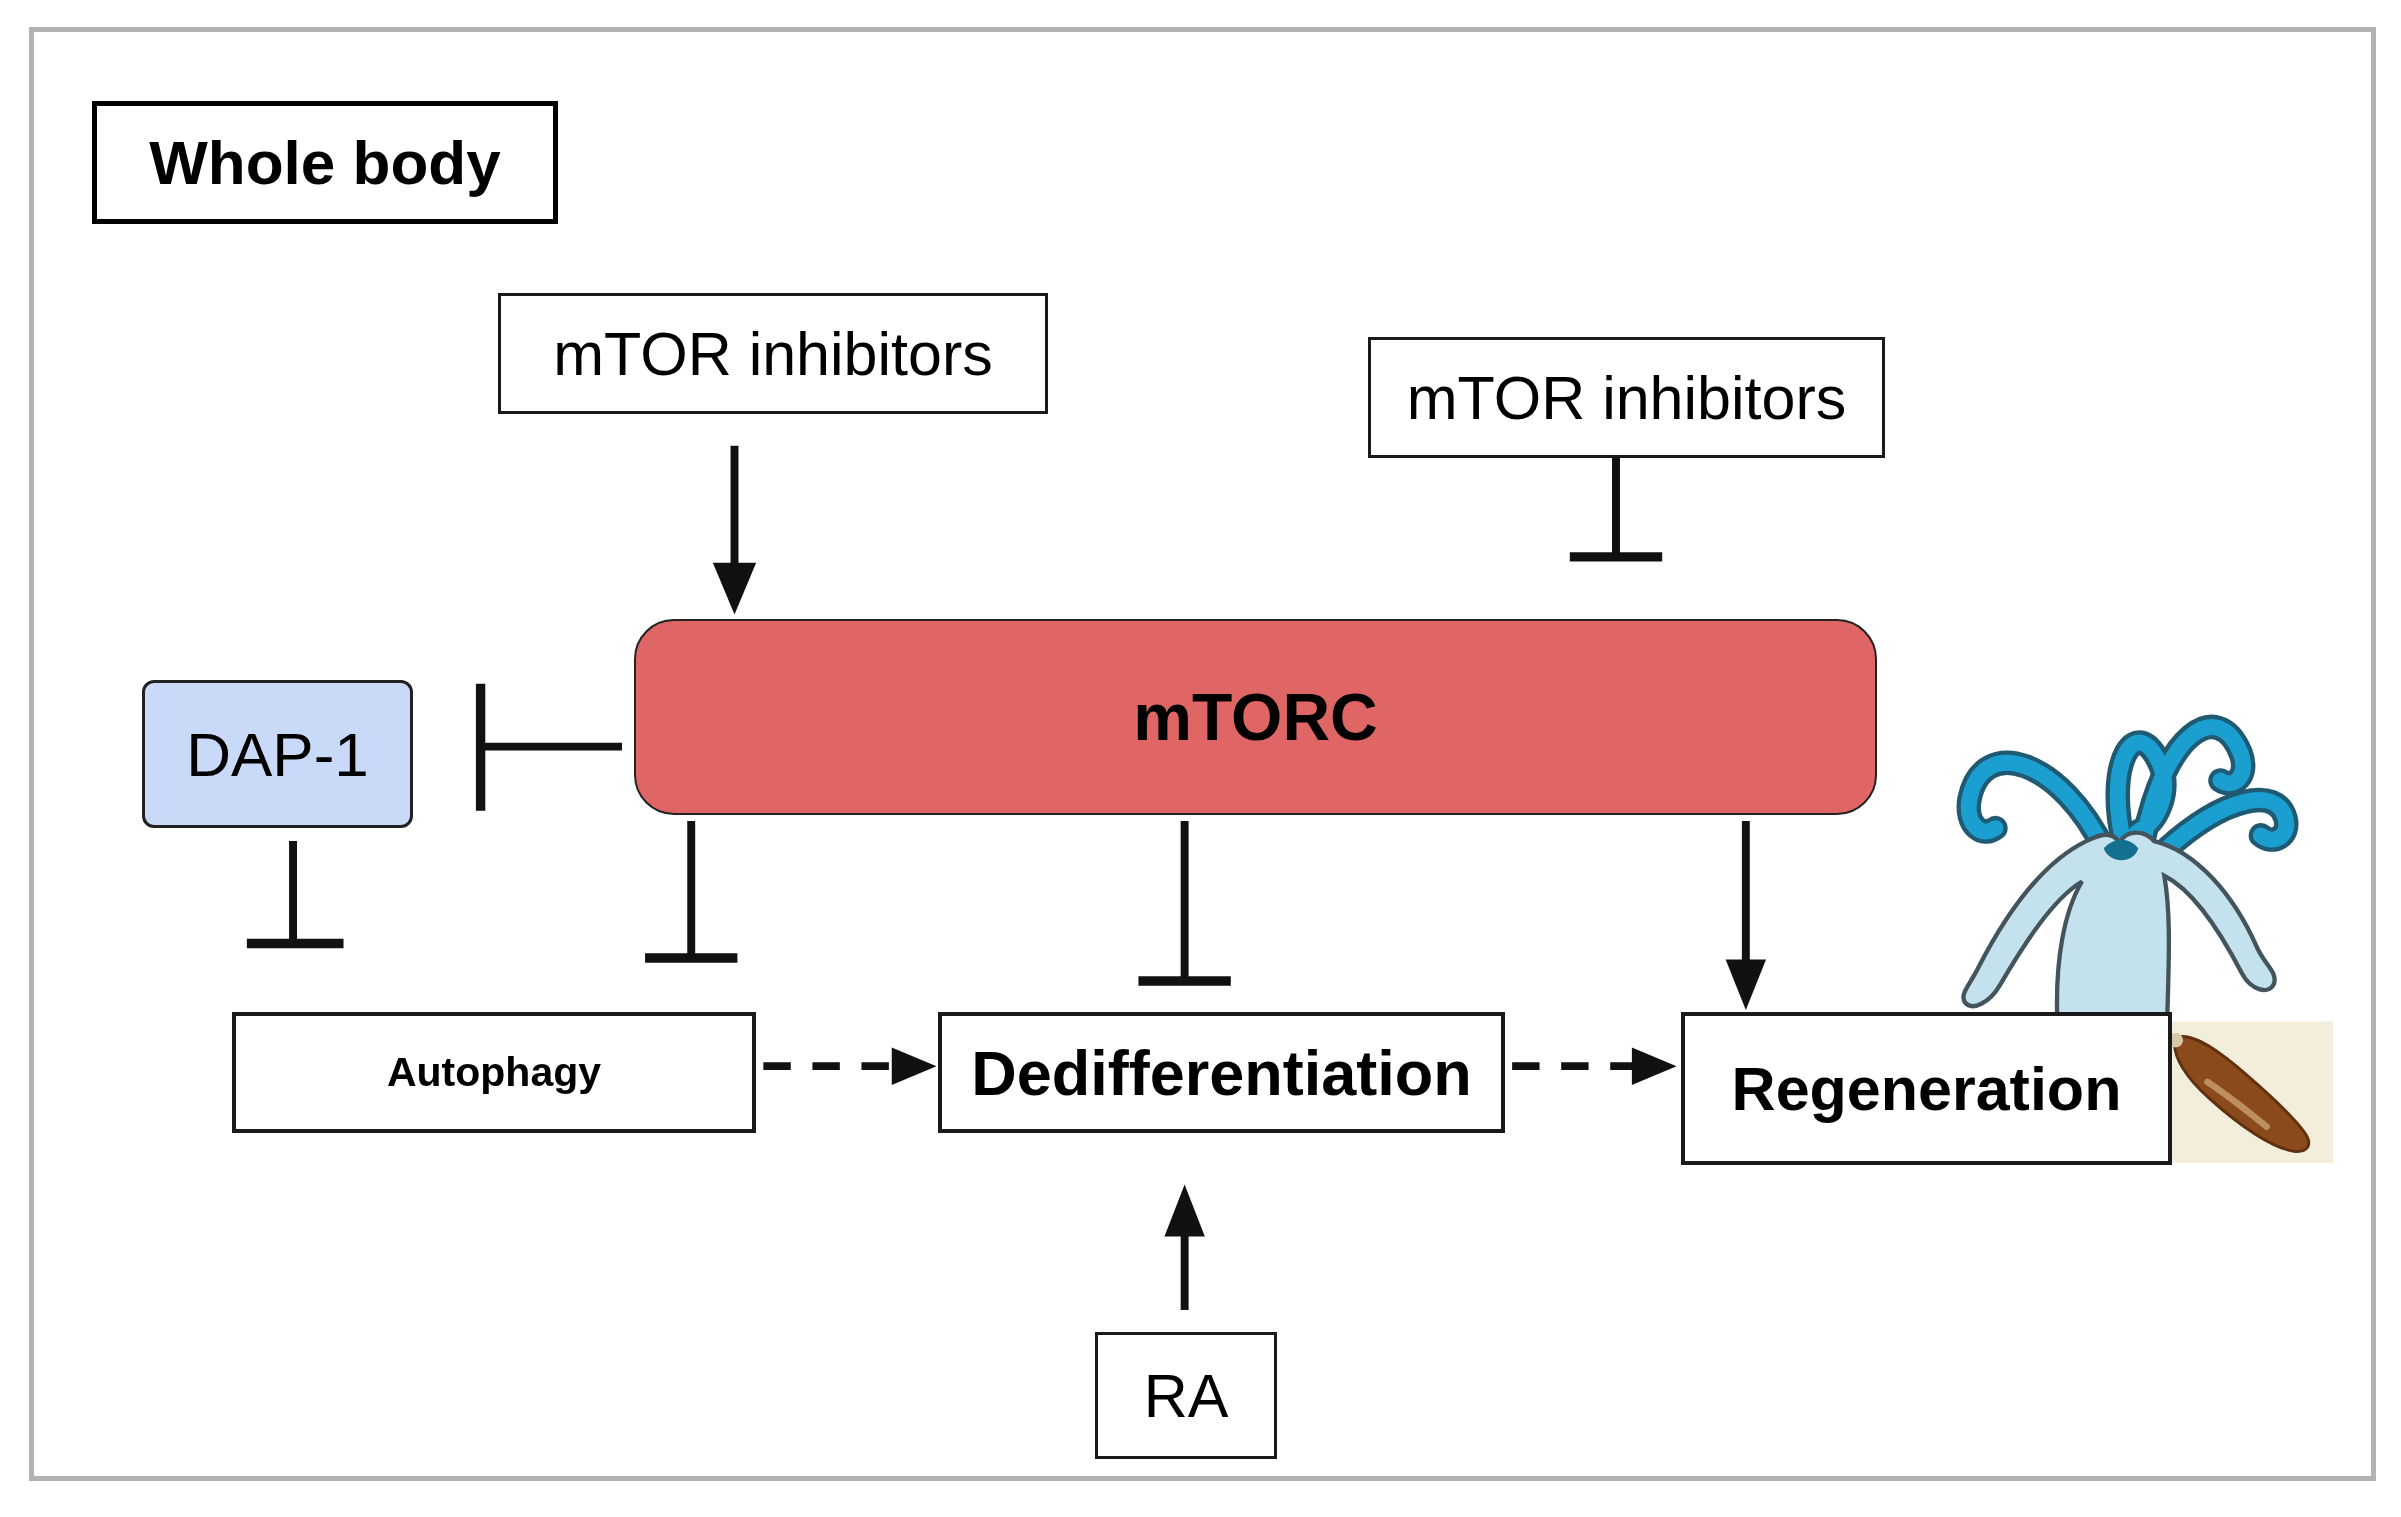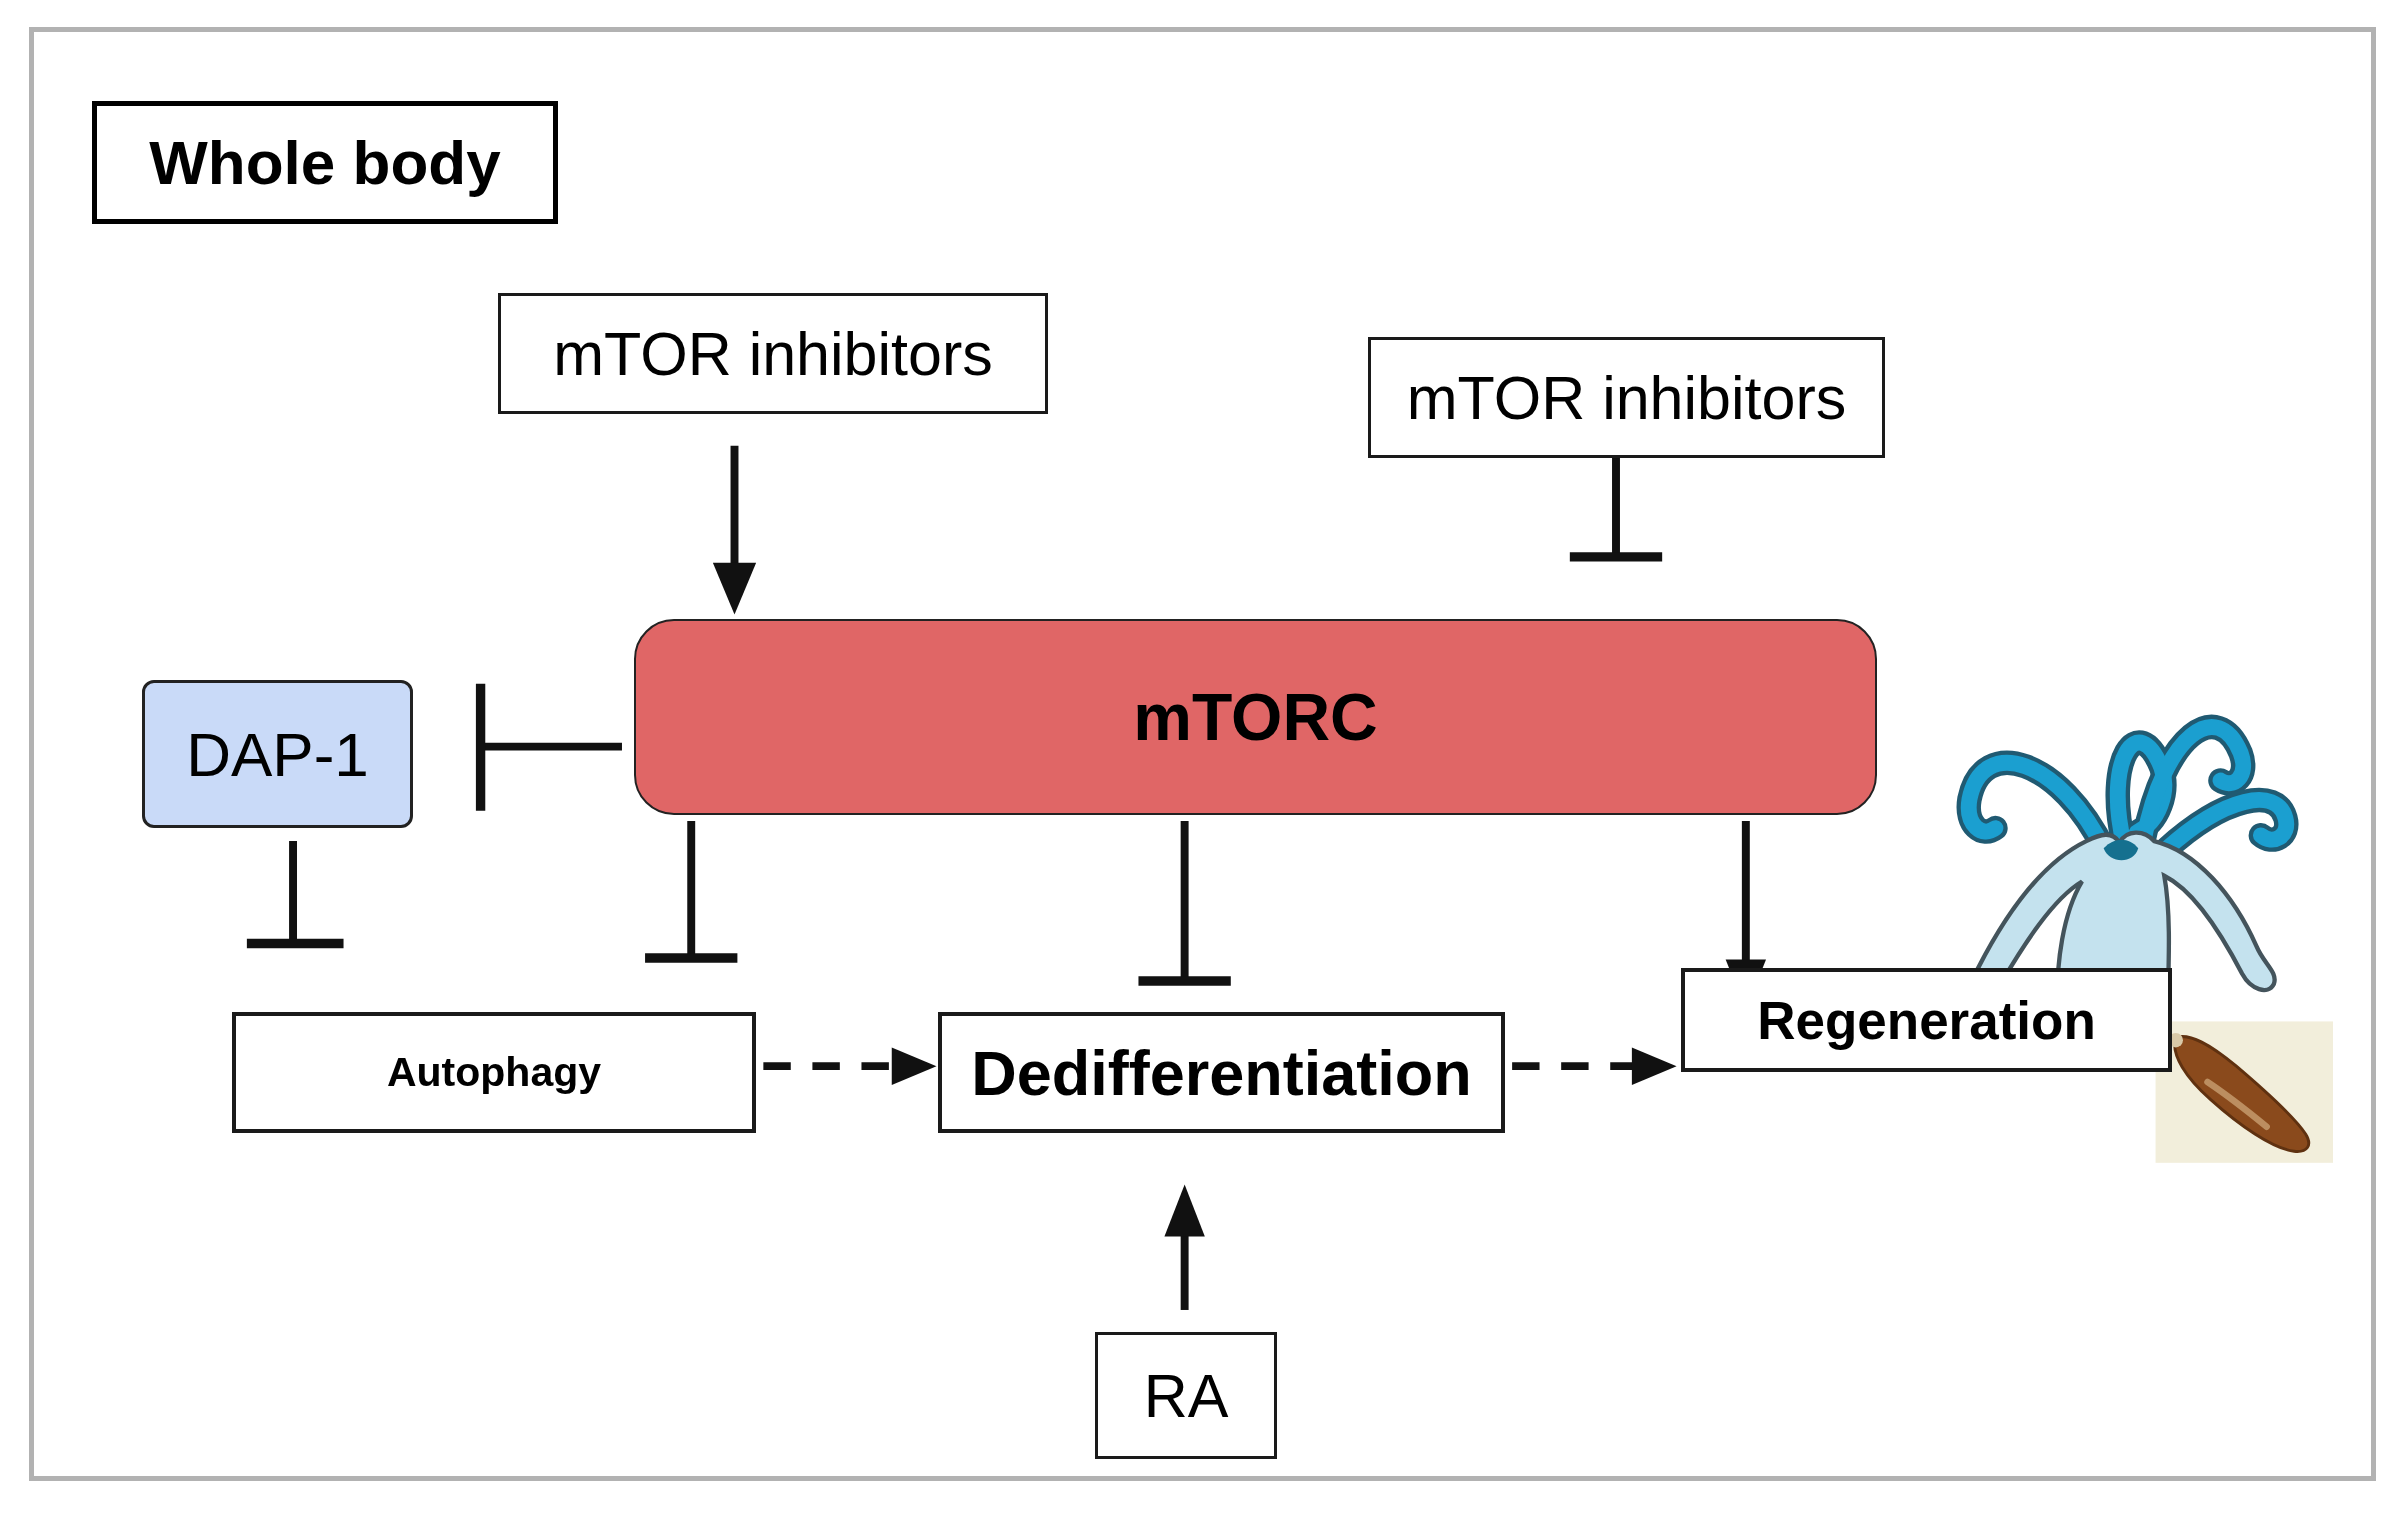--- a/index.html
+++ b/index.html
@@ -37,21 +37,21 @@
     border:2.9px solid #222;border-radius:40px;
     background:#e06666;font-size:66px;font-weight:bold;
   }
   .dap1{
     left:142px;top:680px;width:271px;height:148px;
     border:3.6px solid #222;border-radius:12px;
     background:#c9daf8;font-size:62px;
   }
   .autophagy{left:232px;top:1012px;width:524px;height:121px;border:4.3px solid #1a1a1a;font-size:41px;}
   .dediff{left:938px;top:1012px;width:567px;height:121px;border:4.3px solid #1a1a1a;font-size:63px;}
-  .regen{left:1681px;top:968px;width:491px;height:104px;border:4.3px solid #1a1a1a;font-size:53px;}
+  .regen{left:1681px;top:1012px;width:491px;height:153px;border:4.3px solid #1a1a1a;font-size:61px;}
   .ra{left:1095px;top:1332px;width:182px;height:127px;border:3.6px solid #1a1a1a;font-size:61px;}
 </style>
 </head>
 <body>
 
 <div class="canvas">
 
   <div class="frame"></div>
 
   <svg class="layer underlay" viewBox="0 0 3328 2103">

